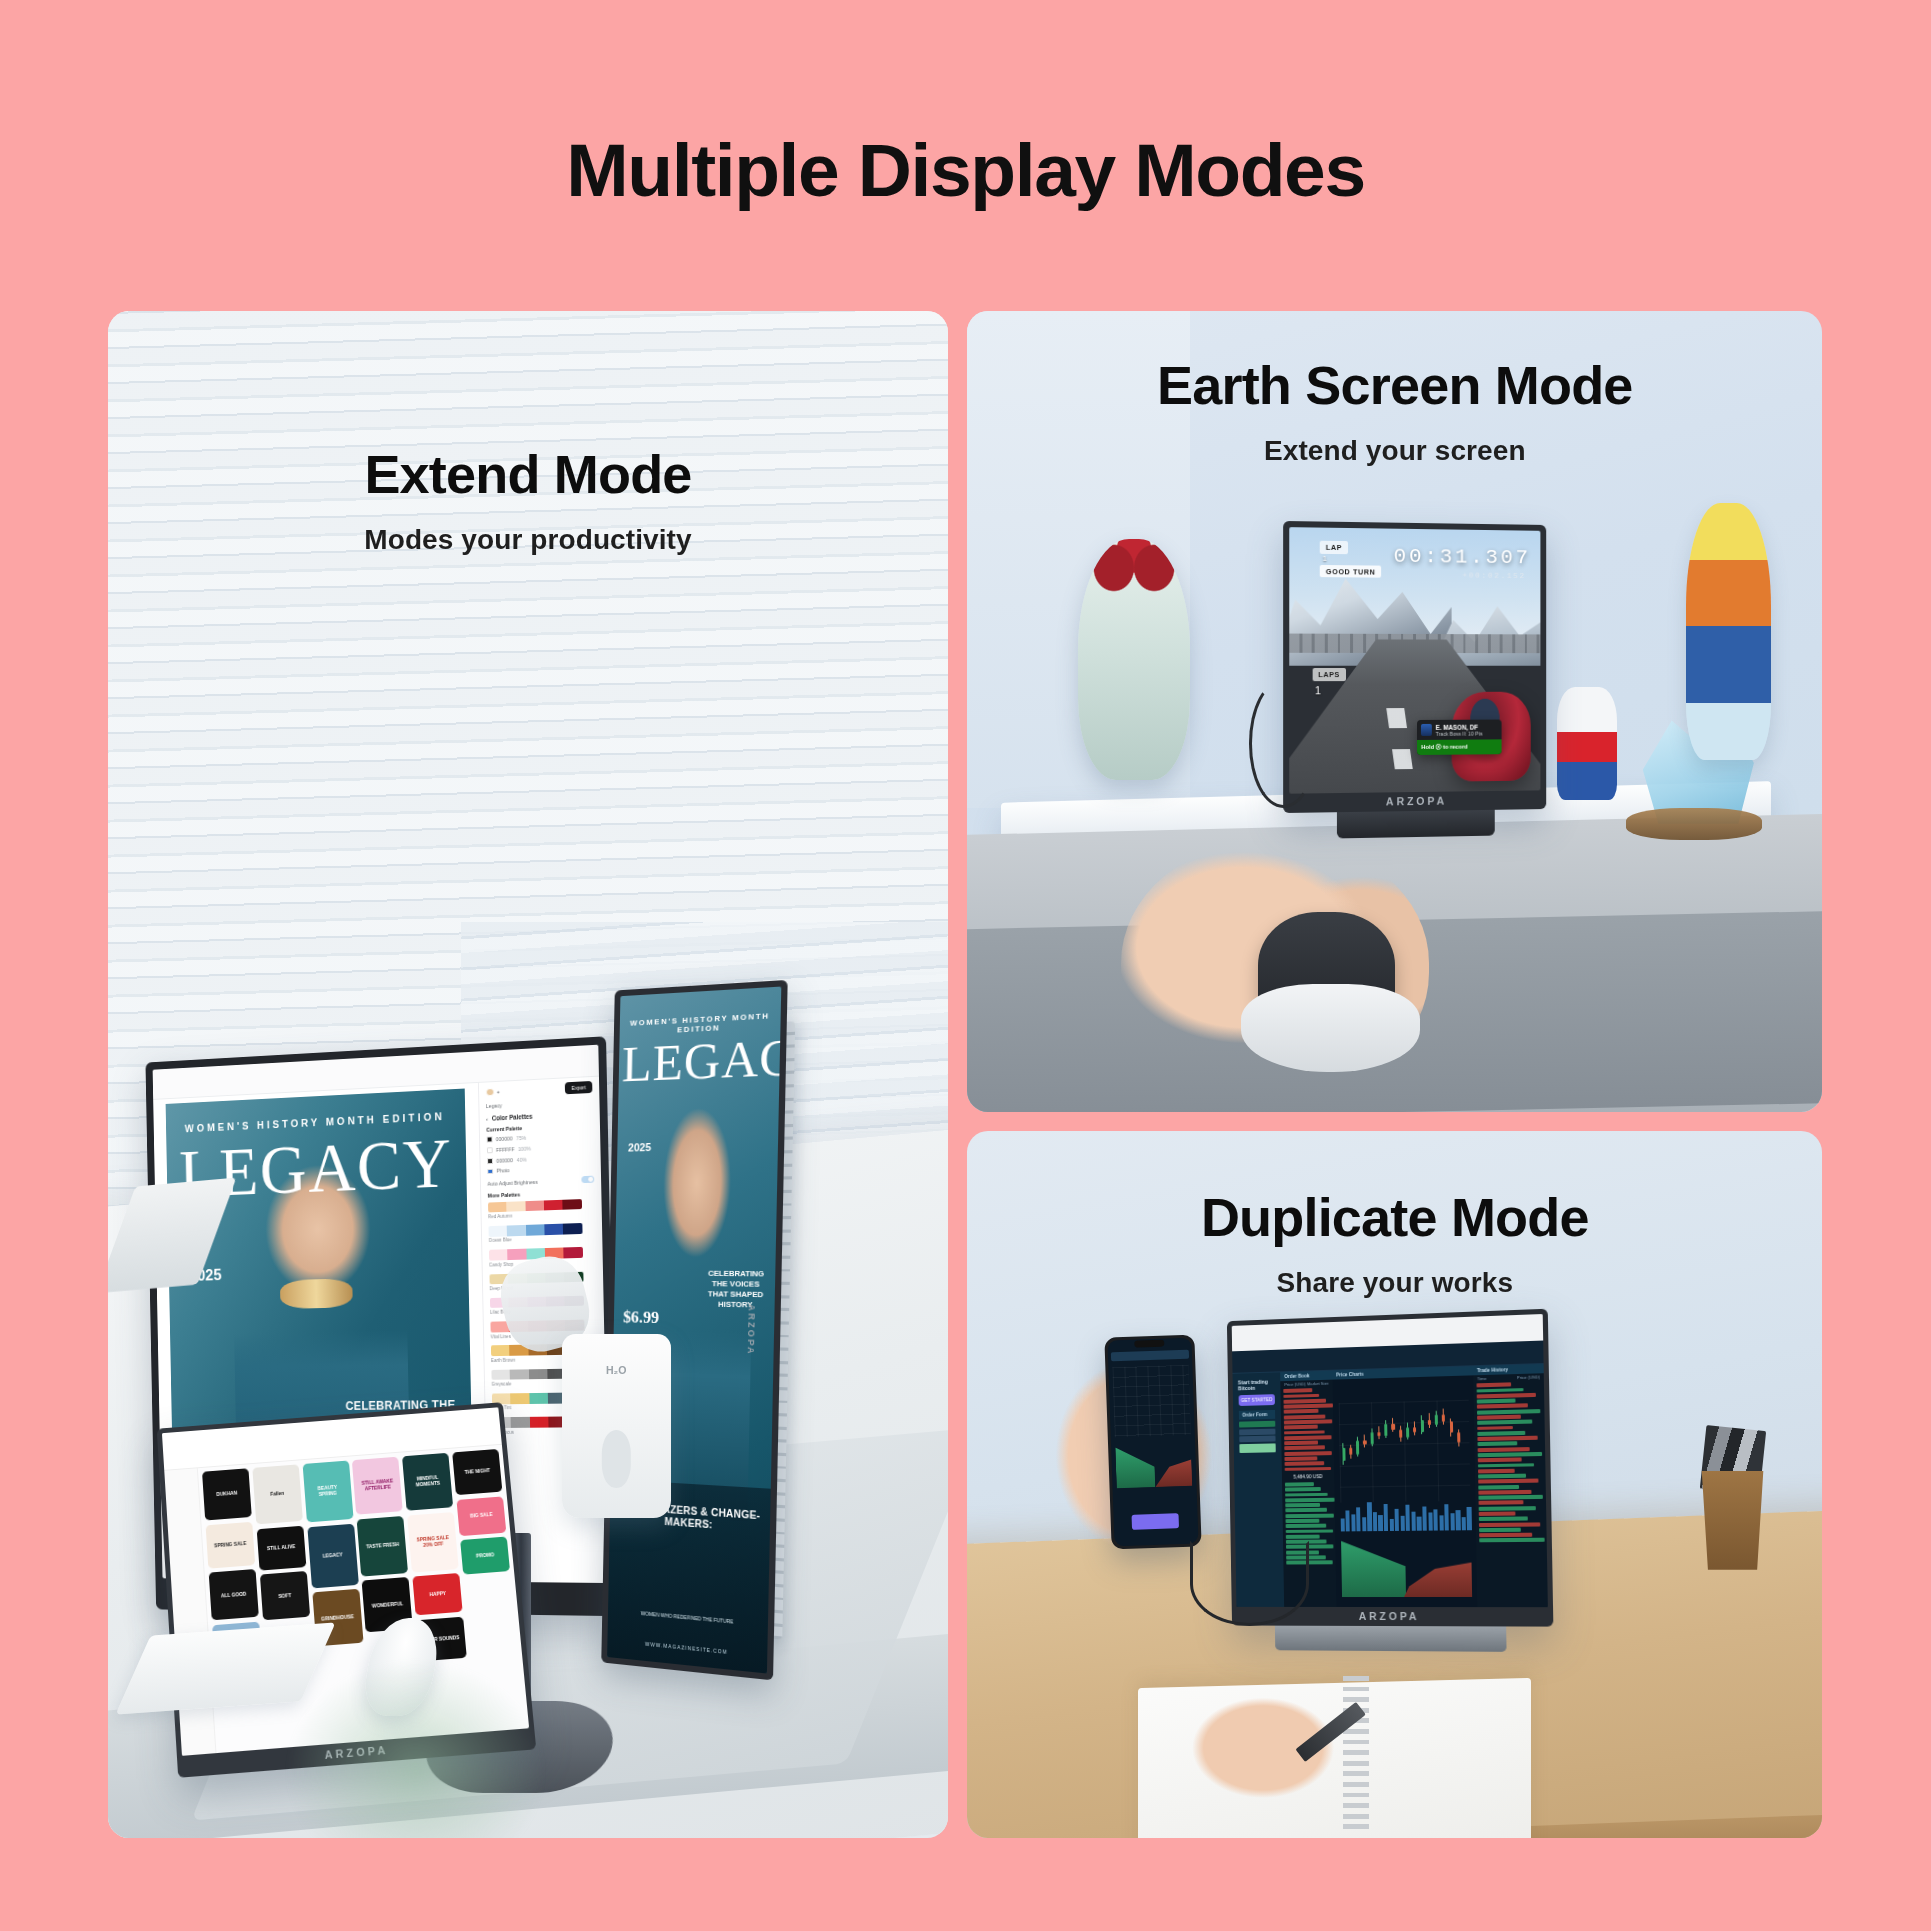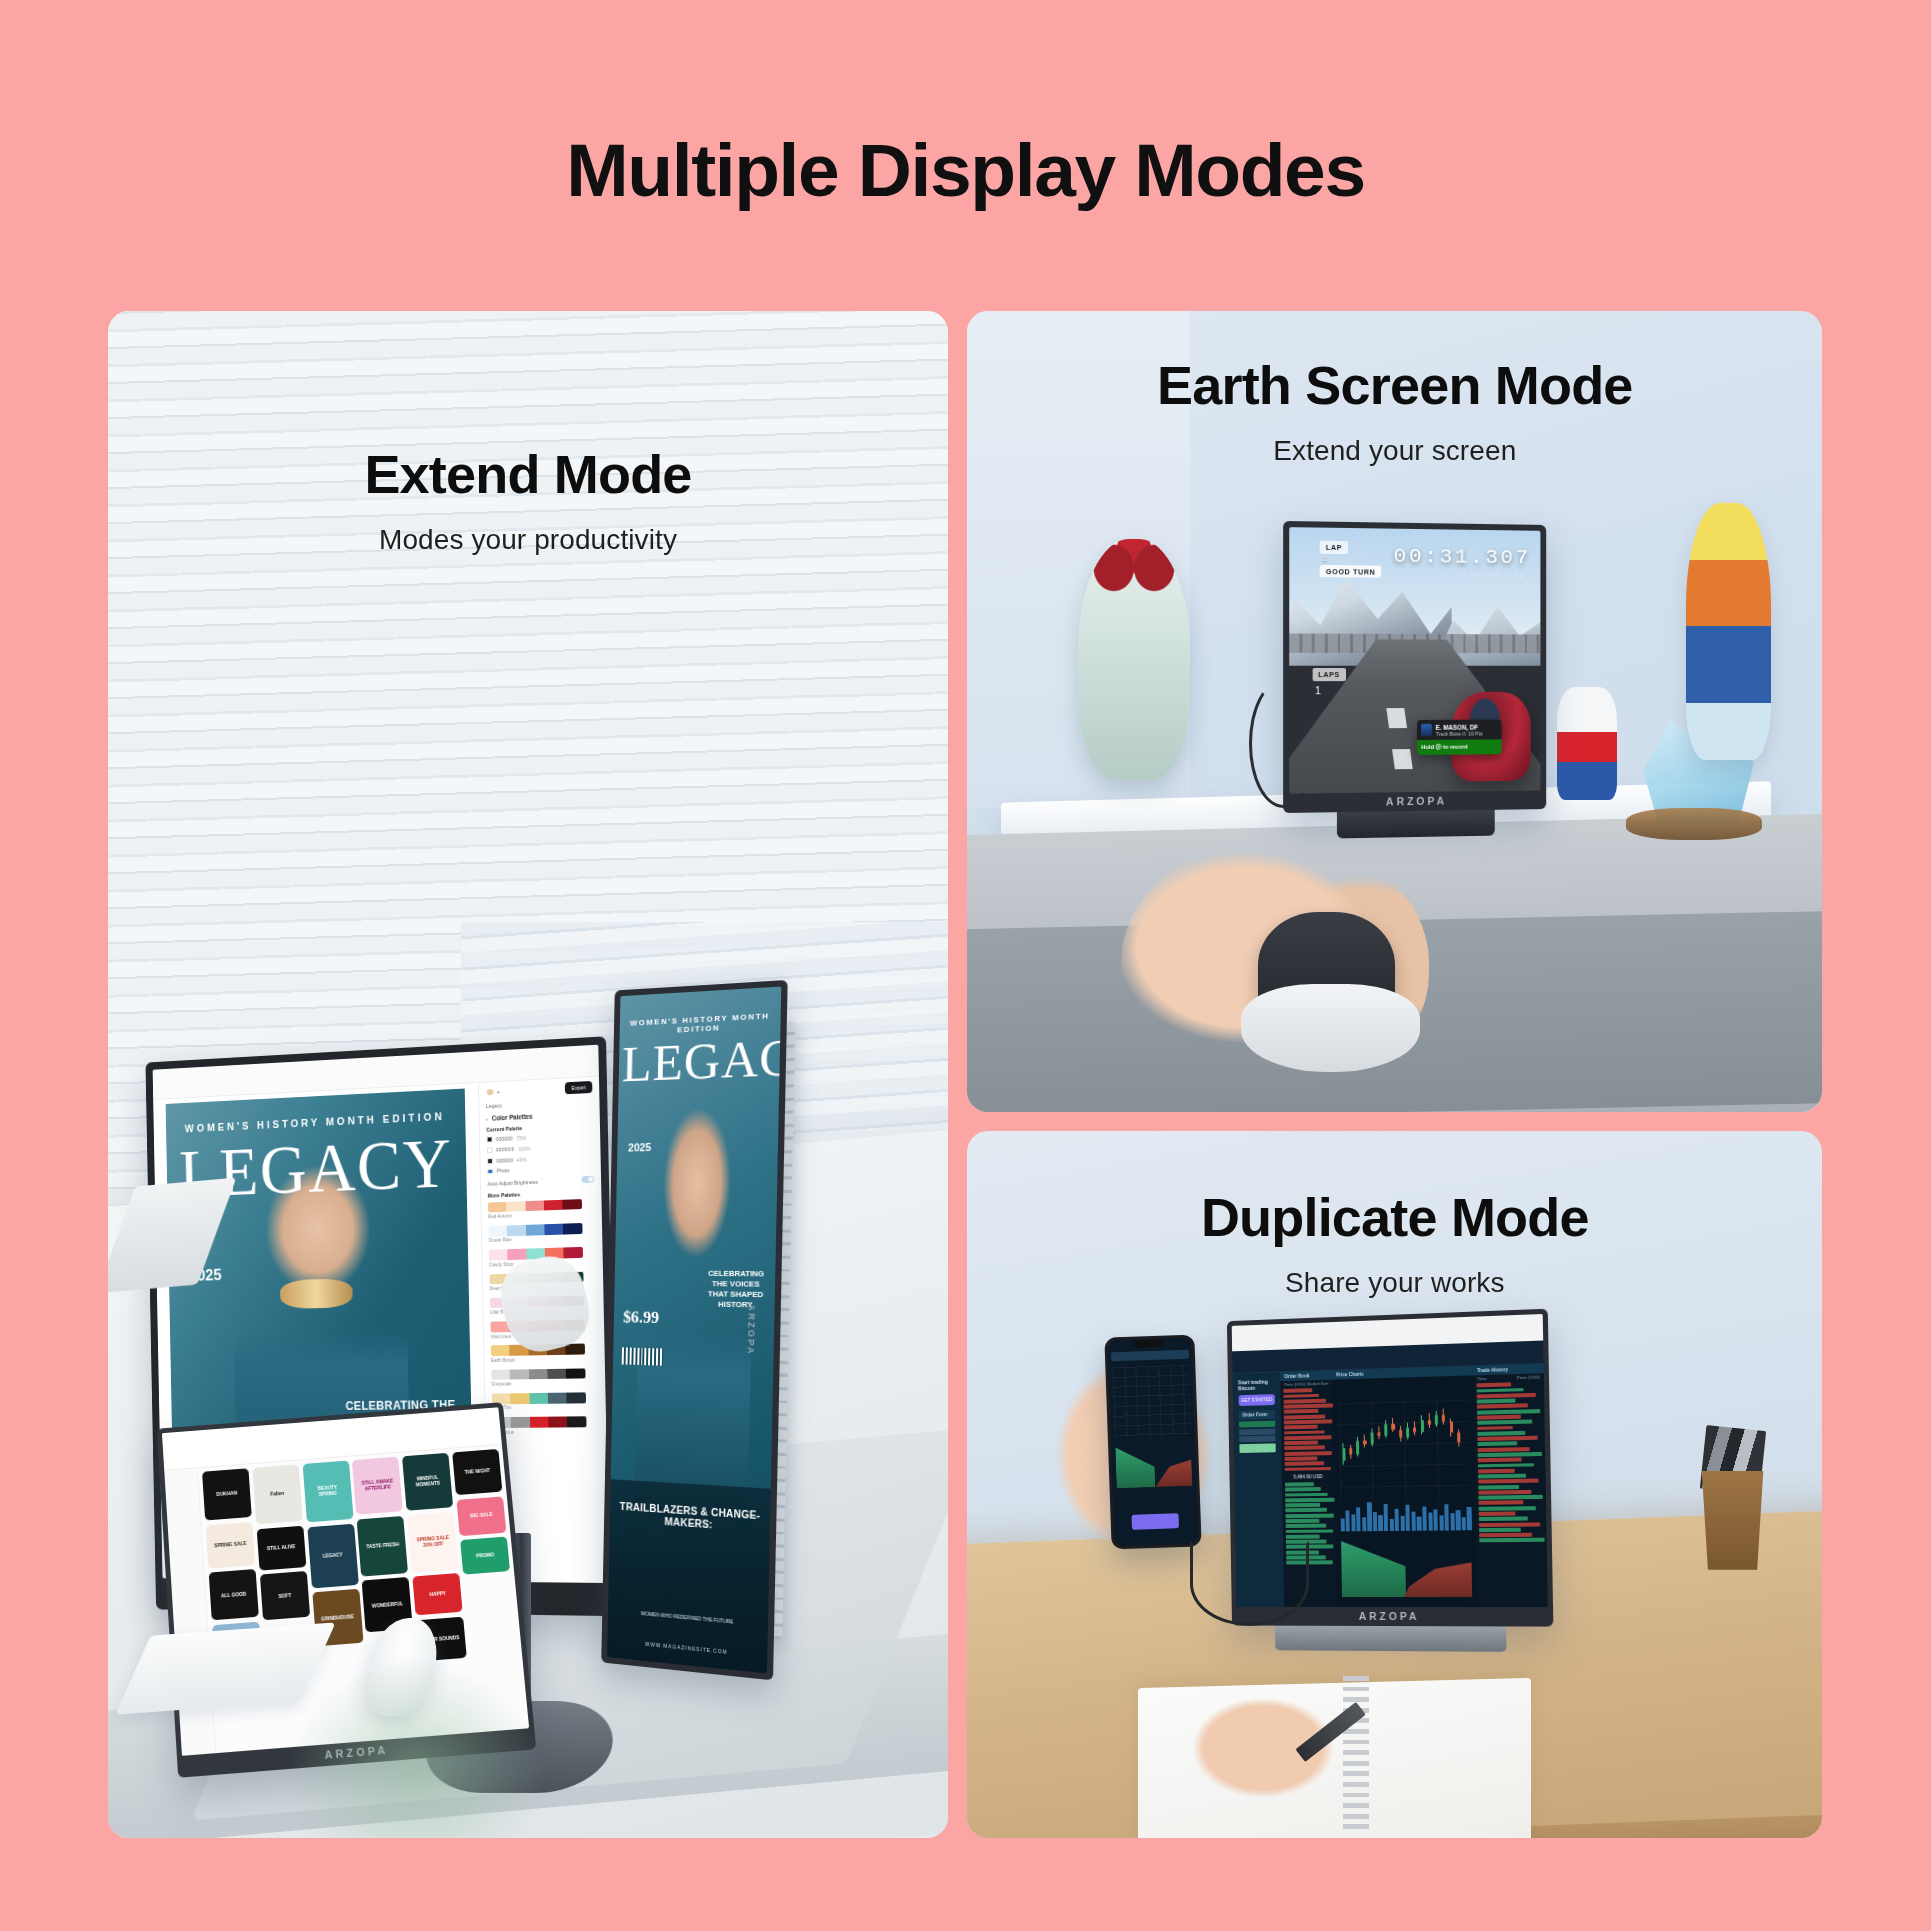--- a/index.html
+++ b/index.html
@@ -33,21 +33,21 @@
   }
   .card-extend { grid-row: 1 / span 2; }
 
   
   .card-head { position: absolute; left: 0; width: 100%; text-align: center; z-index: 40; }
   .card-title {
     font-size: 54px; font-weight: 700; letter-spacing: -0.8px; color: #0d0d0d;
     line-height: 1.05;
   }
   .card-sub {
-    margin-top: 21px; font-size: 28px; font-weight: 400; color: #1f1f1f; letter-spacing: 0.1px;
+    margin-top: 21px; font-size: 28px; font-weight: 700; color: #1f1f1f; letter-spacing: 0.1px;
   }
   .head-extend { top: 135px; }
   .head-second { top: 46px; }
   .head-dup    { top: 58px; }
 
   
   .extend-bg {
     position: absolute; inset: 0;
     background:
       linear-gradient(180deg,#e9eef2 0%, #e4ebf0 38%, #dde6ec 62%, #e8edf1 100%);
@@ -656,20 +656,24 @@
                 <div class="pin-card" style="background: rgb(240, 111, 138); height: 37px; color: rgb(255, 255, 255); font-size: 4.8px; line-height: 1.15;">BIG SALE</div>
                 <div class="pin-card" style="background: rgb(31, 157, 107); height: 35px; color: rgb(255, 255, 255); font-size: 4.8px; line-height: 1.15;">PROMO</div>
               </div>
           </div>
           <div class="pp-logo">ARZOPA</div>
         </div>
       </div>
 
       <div class="macro-pad"></div>
       <div class="gamepad"></div>
+      <div class="speaker">
+        <div class="speaker-lbl">H₂O</div>
+        <div class="speaker-btn"></div>
+      </div>
       <div class="kbd"></div>
       <div class="mouse"></div>
       <div class="plant"></div>
 
       <div class="card-head head-extend">
         <div class="card-title">Extend Mode</div>
         <div class="card-sub">Modes your productivity</div>
       </div>
     </div>
 

